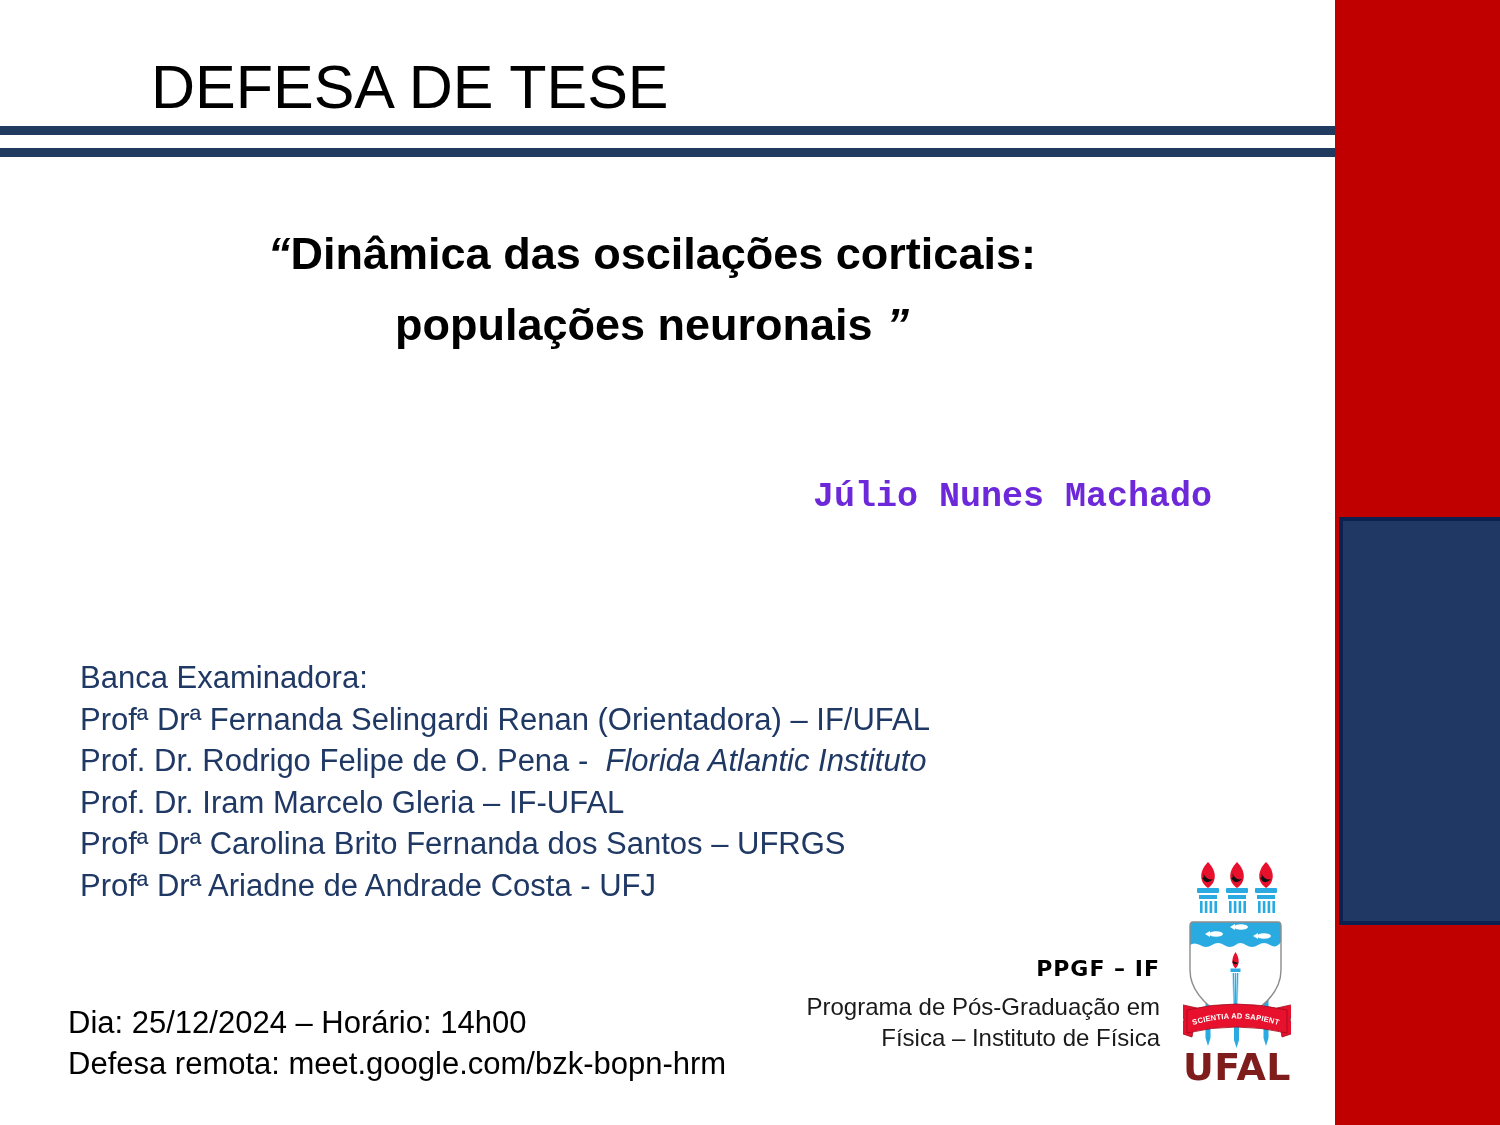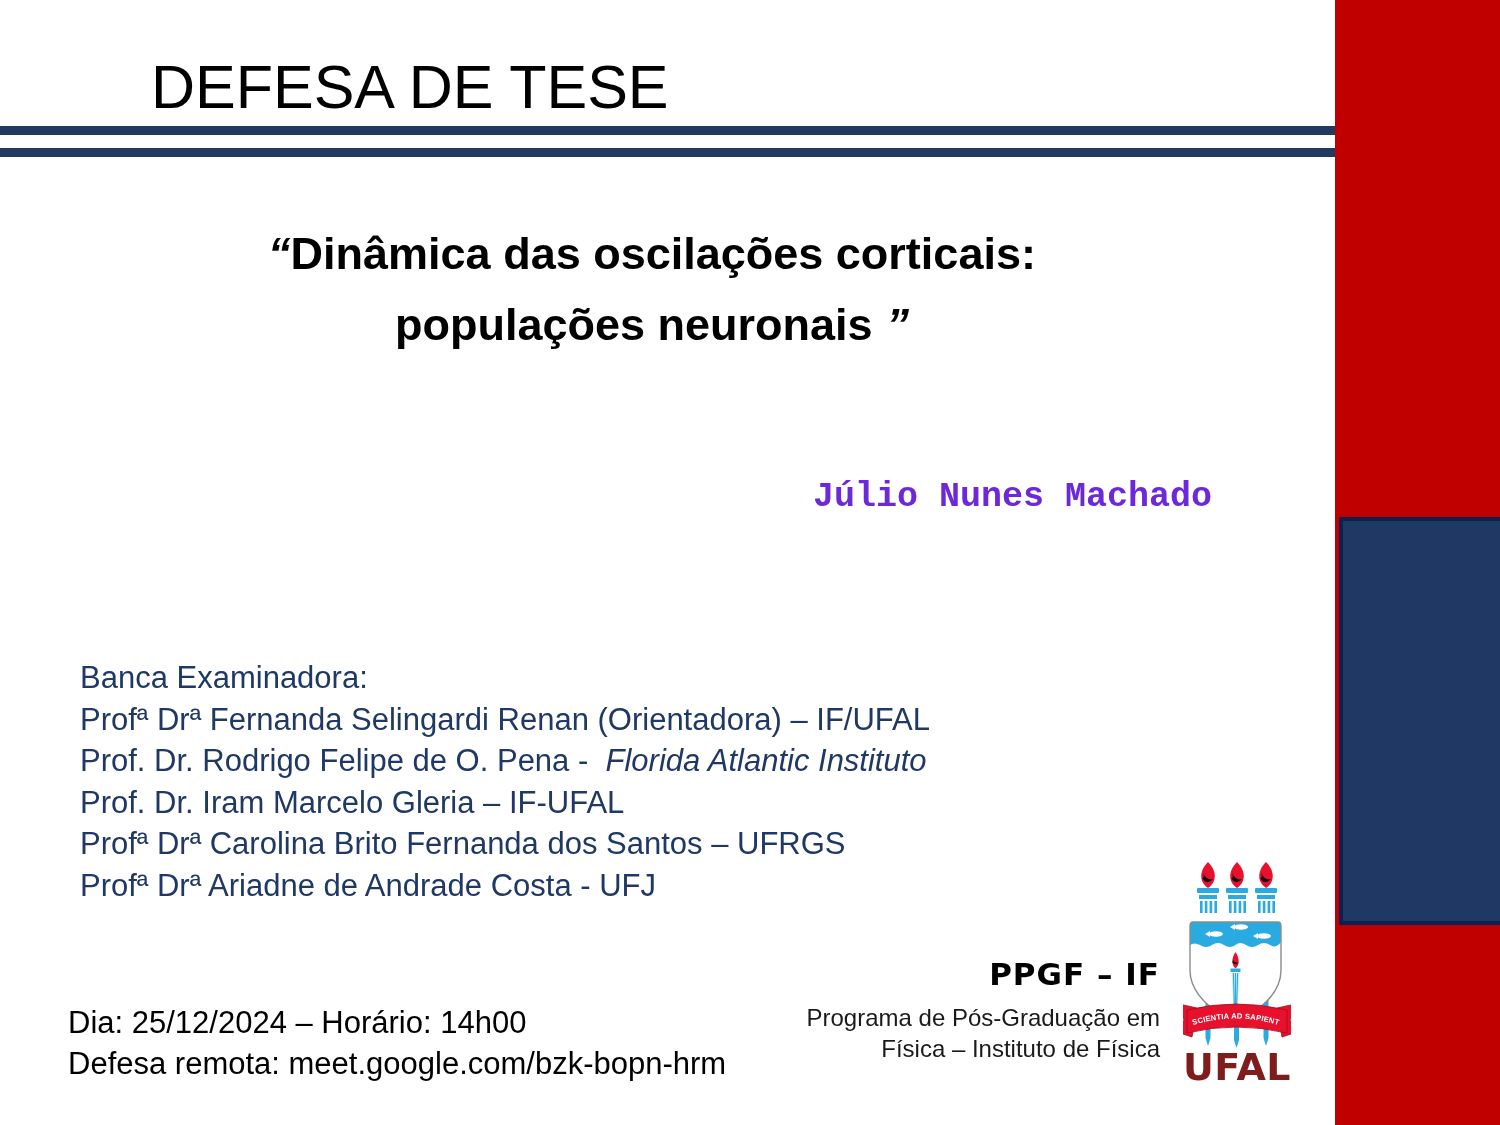--- a/index.html
+++ b/index.html
@@ -22,21 +22,21 @@
   
   .author{position:absolute;right:288px;top:477px;font-size:35px;font-weight:700;color:#6d28d9;font-family:Liberation Mono, monospace;white-space:nowrap;}
   
   .banca{position:absolute;left:80px;top:650px;font-size:31px;line-height:41.5px;color:#1F3864;margin-top:7px;}
   .banca-line{white-space:pre;}
   .banca-line .it{font-style:italic;}
   
   .details{position:absolute;left:68px;top:1002px;font-size:31px;line-height:41px;color:#000;}
   
   .program{position:absolute;right:340px;top:956px;text-align:right;color:#111;}
-  .program-acronym{font-size:31px;font-weight:700;font-family:"DejaVu Sans","Liberation Sans",sans-serif;letter-spacing:1px;color:#000;margin-bottom:10px;white-space:nowrap;}
+  .program-acronym{font-size:22px;font-weight:700;font-family:"DejaVu Sans","Liberation Sans",sans-serif;letter-spacing:1px;color:#000;margin-bottom:10px;white-space:nowrap;}
   .program-name{font-size:24px;line-height:31px;color:#1a1a1a;white-space:nowrap;}
   
   .logo{position:absolute;left:1183px;top:858px;width:108px;display:flex;flex-direction:column;align-items:center;}
   .logo svg{display:block;}
   .logo-word{font-family:"DejaVu Sans","Liberation Sans",sans-serif;font-weight:700;font-size:38px;line-height:34px;color:#7f1d1d;letter-spacing:0.5px;margin-top:0;}
 </style>
 </head>
 <body>
 
 <div class="slide">

